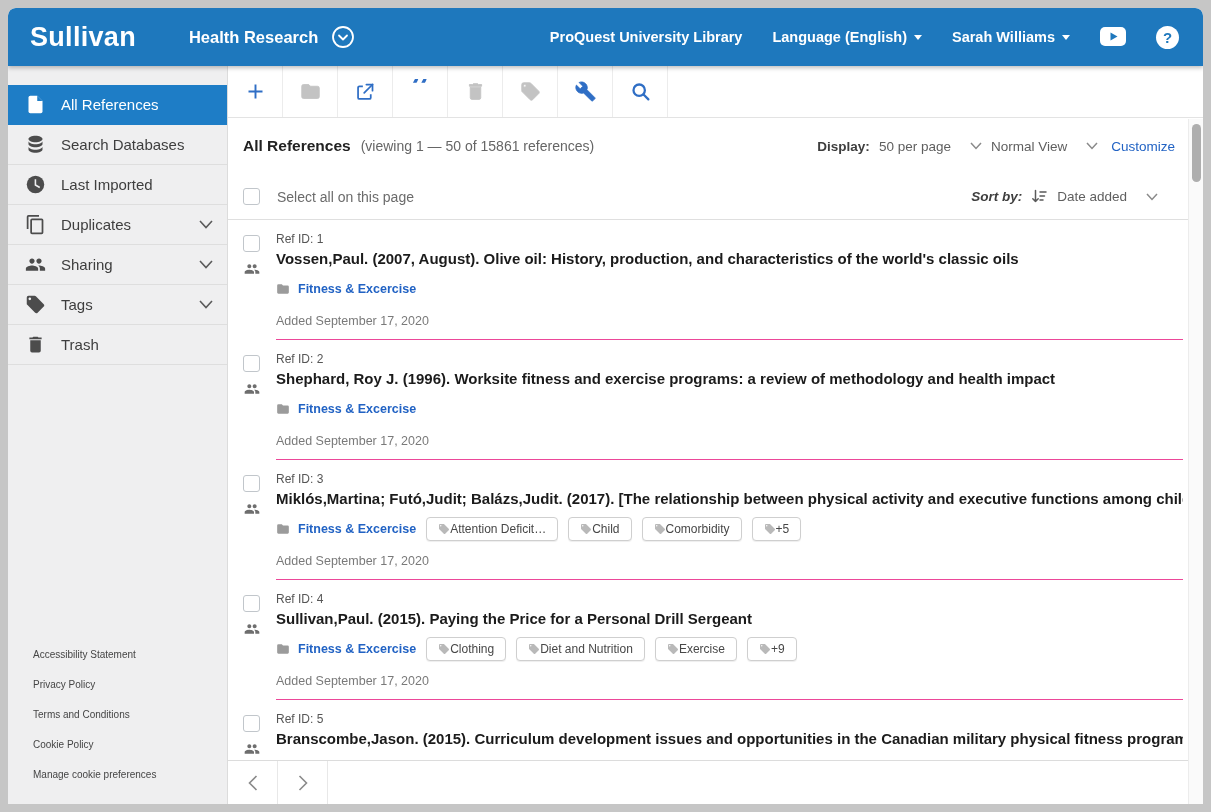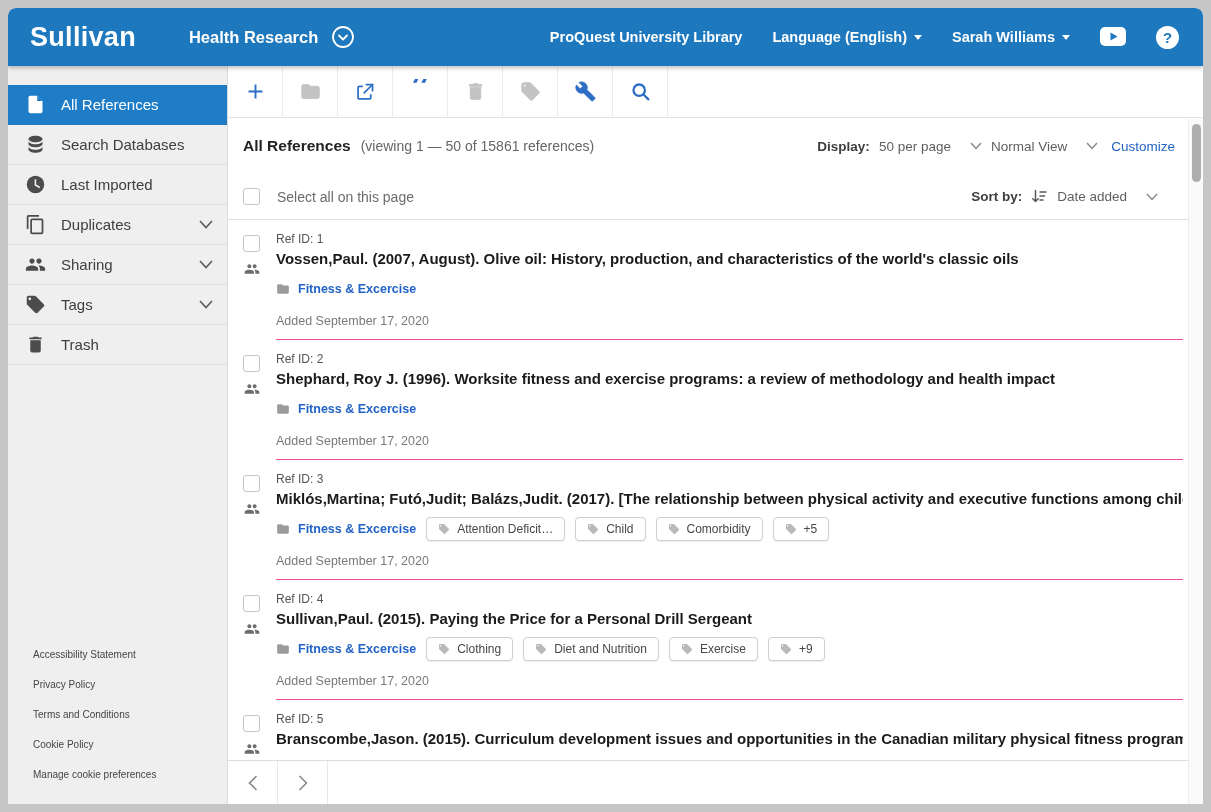--- a/index.html
+++ b/index.html
@@ -61,35 +61,35 @@
   .display-controls { margin-left:auto; display:flex; align-items:center; gap:9px; font-size:13.5px; }
   .display-label { color:#3e3e3e; font-weight:700; }
   .drop-gray { color:#5f5f5f; display:flex; align-items:center; gap:19px; cursor:pointer; }
   .chev { stroke:#8a8a8a; }
   .customize-link { color:#2263c4; cursor:pointer; margin-left:4px; }
   
   .selectall-row { height:46px; flex:0 0 46px; display:flex; align-items:center; padding:0 45px 0 15px; border-bottom:1px solid #dfdfdf; }
   .checkbox { width:17px; height:17px; border:1.5px solid #c1c6cb; border-radius:3px; background:#fff; cursor:pointer; flex:0 0 17px; }
   .selectall-label { font-size:14px; color:#6b6b6b; margin-left:17px; }
   .sort-controls { margin-left:auto; display:flex; align-items:center; gap:9px; font-size:13.5px; }
-  .sort-label { color:#3e3e3e; font-weight:700; }
+  .sort-label { color:#3e3e3e; font-weight:700;font-style:italic; }
   .sort-value { color:#5f5f5f; }
   
   .ref-list { flex:1; overflow:hidden; min-height:0; }
   .ref-row { display:flex; padding:12px 20px 0 15px; }
   .ref-left { width:33px; flex:0 0 33px; display:flex; flex-direction:column; align-items:flex-start; gap:9px; padding-top:3px; }
   .ppl-icon { width:16px; height:16px; fill:#6e6e6e; margin-left:1px; }
   .ref-body { flex:1; min-width:0; border-bottom:1px solid #ec4899; padding-bottom:11px; }
   .ref-id { font-size:12px; color:#555; margin-bottom:3px; }
   .ref-title { font-size:15px; font-weight:600; color:#1b1b1b; line-height:20px; white-space:nowrap; overflow:hidden; cursor:pointer; }
   .ref-meta { margin-top:8px; display:flex; align-items:center; gap:10px; height:24px; }
   .folder-chip { display:flex; align-items:center; gap:8px; cursor:pointer; }
   .folder-chip svg { width:14px; height:14px; fill:#9b9b9b; }
   .folder-chip span { font-size:12.5px; font-weight:700; color:#2263c4; }
-  .tag-pill { display:inline-flex; align-items:center; gap:7px; height:24px; padding:0 11px; border:1px solid #cfcfcf; border-radius:4px; background:#fff; box-shadow:0 1px 1px rgba(0,0,0,.07); font-size:12px; color:#474747; cursor:pointer; }
+  .tag-pill { display:inline-flex; align-items:center; height:24px; padding:0 11px; border:1px solid #cfcfcf; border-radius:4px; background:#fff; box-shadow:0 1px 1px rgba(0,0,0,.07); font-size:12px; color:#474747; cursor:pointer; }
   .tag-pill svg { width:12px; height:12px; fill:#b9b9b9; }
   .ref-added { margin-top:13px; font-size:12.5px; color:#7a7a7a; }
   
   .pagination { height:44px; flex:0 0 44px; border-top:1px solid #dcdcdc; display:flex; background:#fff; z-index:3; }
   .page-btn { width:50px; display:flex; align-items:center; justify-content:center; border-right:1px solid #e8e8e8; background:none; border-top:none; border-bottom:none; border-left:none; cursor:pointer; }
   .page-btn svg { stroke:#8a8a8a; }
   
   .scrollbar-track { position:absolute; right:0; top:53px; bottom:0; width:15px; background:#fafafa; border-left:1px solid #ececec; z-index:4; }
   .scrollbar-thumb { position:absolute; top:5px; left:3px; width:9px; height:58px; background:#aeaeae; border-radius:5px; cursor:pointer; }
 </style>

